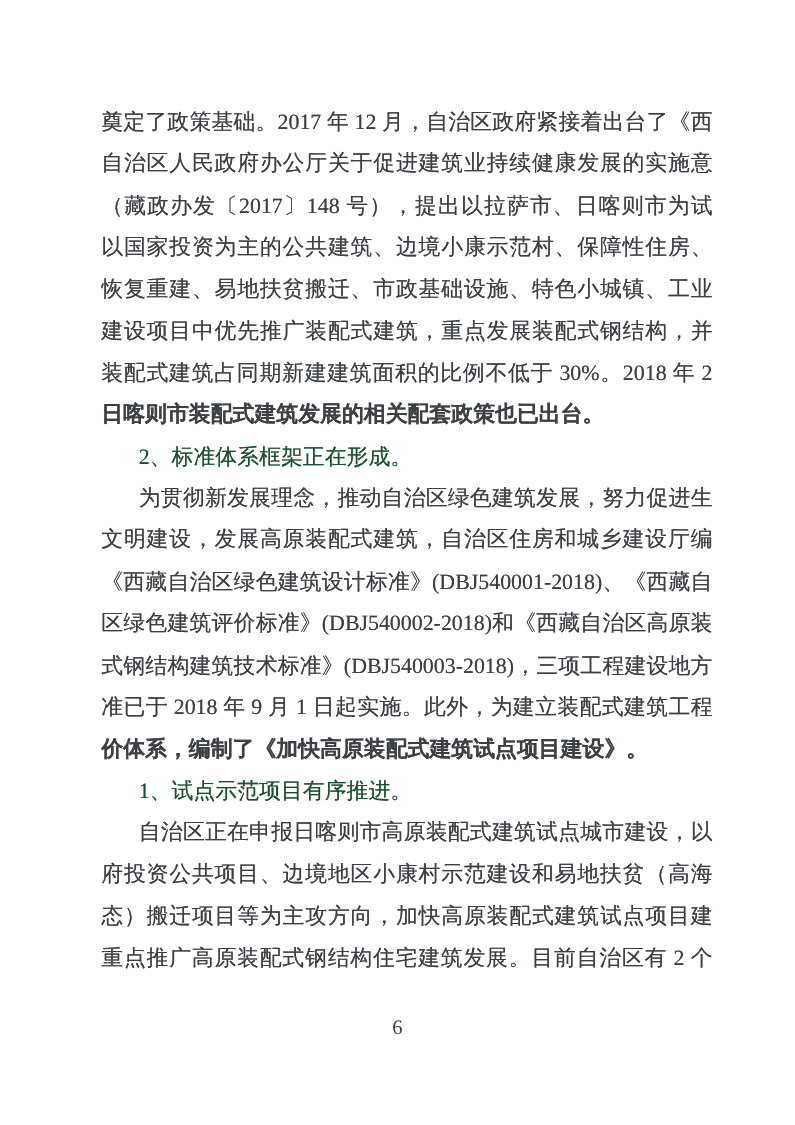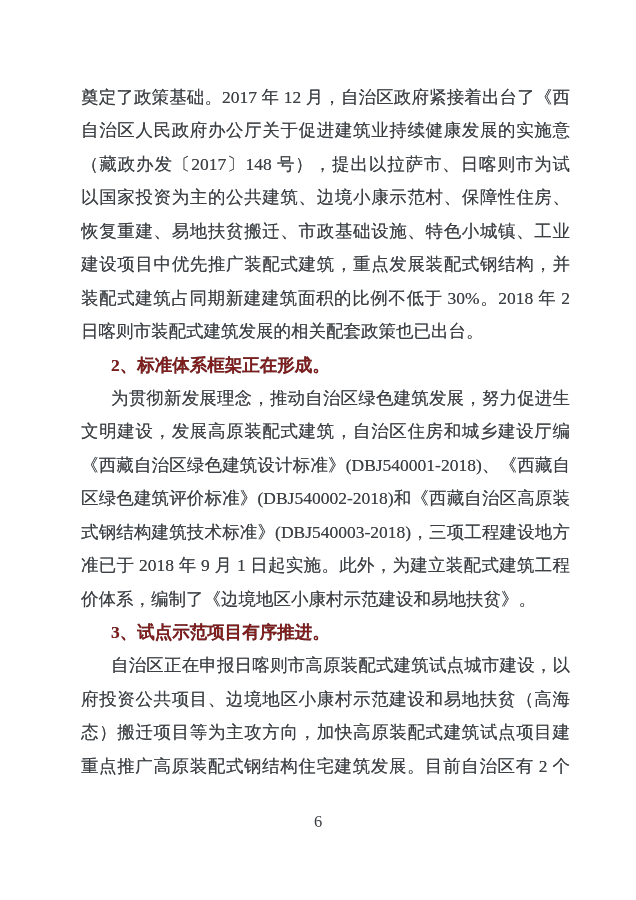--- a/index.html
+++ b/index.html
@@ -28,27 +28,28 @@
     color: #3c4044;
     text-align: justify;
     text-align-last: justify;
     text-justify: inter-character;
     text-shadow: 0 0 0.5px rgba(70, 74, 78, 0.75);
     overflow: hidden;
   }
   .line.no-fill {
     text-align: left;
     text-align-last: left;
+    font-weight: bold;
   }
   .line.indent {
     padding-left: 30px;
   }
   .line.bold {
-    font-weight: 700;
-    color: #7f1d1d;
+    font-weight: 400;
+    color: #14532d;
   }
   .footer {
     position: absolute;
     left: 0;
     top: 811px;
     width: 636px;
     text-align: center;
     font-size: 16.5px;
     color: #3c4044;
     line-height: 22px;
@@ -67,21 +68,21 @@
       <div class="line">建设项目中优先推广装配式建筑，重点发展装配式钢结构，并指出</div>
       <div class="line">装配式建筑占同期新建建筑面积的比例不低于 30%。2018 年 2 月，</div>
       <div class="line no-fill">日喀则市装配式建筑发展的相关配套政策也已出台。</div>
       <div class="line no-fill indent bold">2、标准体系框架正在形成。</div>
       <div class="line indent">为贯彻新发展理念，推动自治区绿色建筑发展，努力促进生态</div>
       <div class="line">文明建设，发展高原装配式建筑，自治区住房和城乡建设厅编制了</div>
       <div class="line">《西藏自治区绿色建筑设计标准》(DBJ540001-2018)、《西藏自治</div>
       <div class="line">区绿色建筑评价标准》(DBJ540002-2018)和《西藏自治区高原装配</div>
       <div class="line">式钢结构建筑技术标准》(DBJ540003-2018)，三项工程建设地方标</div>
       <div class="line">准已于 2018 年 9 月 1 日起实施。此外，为建立装配式建筑工程计</div>
-      <div class="line no-fill">价体系，编制了《边境地区小康村示范建设和易地扶贫》。</div>
-      <div class="line no-fill indent bold">3、试点示范项目有序推进。</div>
+      <div class="line no-fill">价体系，编制了《加快高原装配式建筑试点项目建设》。</div>
+      <div class="line no-fill indent bold">1、试点示范项目有序推进。</div>
       <div class="line indent">自治区正在申报日喀则市高原装配式建筑试点城市建设，以政</div>
       <div class="line">府投资公共项目、边境地区小康村示范建设和易地扶贫（高海拔生</div>
       <div class="line">态）搬迁项目等为主攻方向，加快高原装配式建筑试点项目建设，</div>
       <div class="line">重点推广高原装配式钢结构住宅建筑发展。目前自治区有 2 个装配</div>
     </div>
   <div class="footer">6</div>
 </div>
 
 </body></html>

